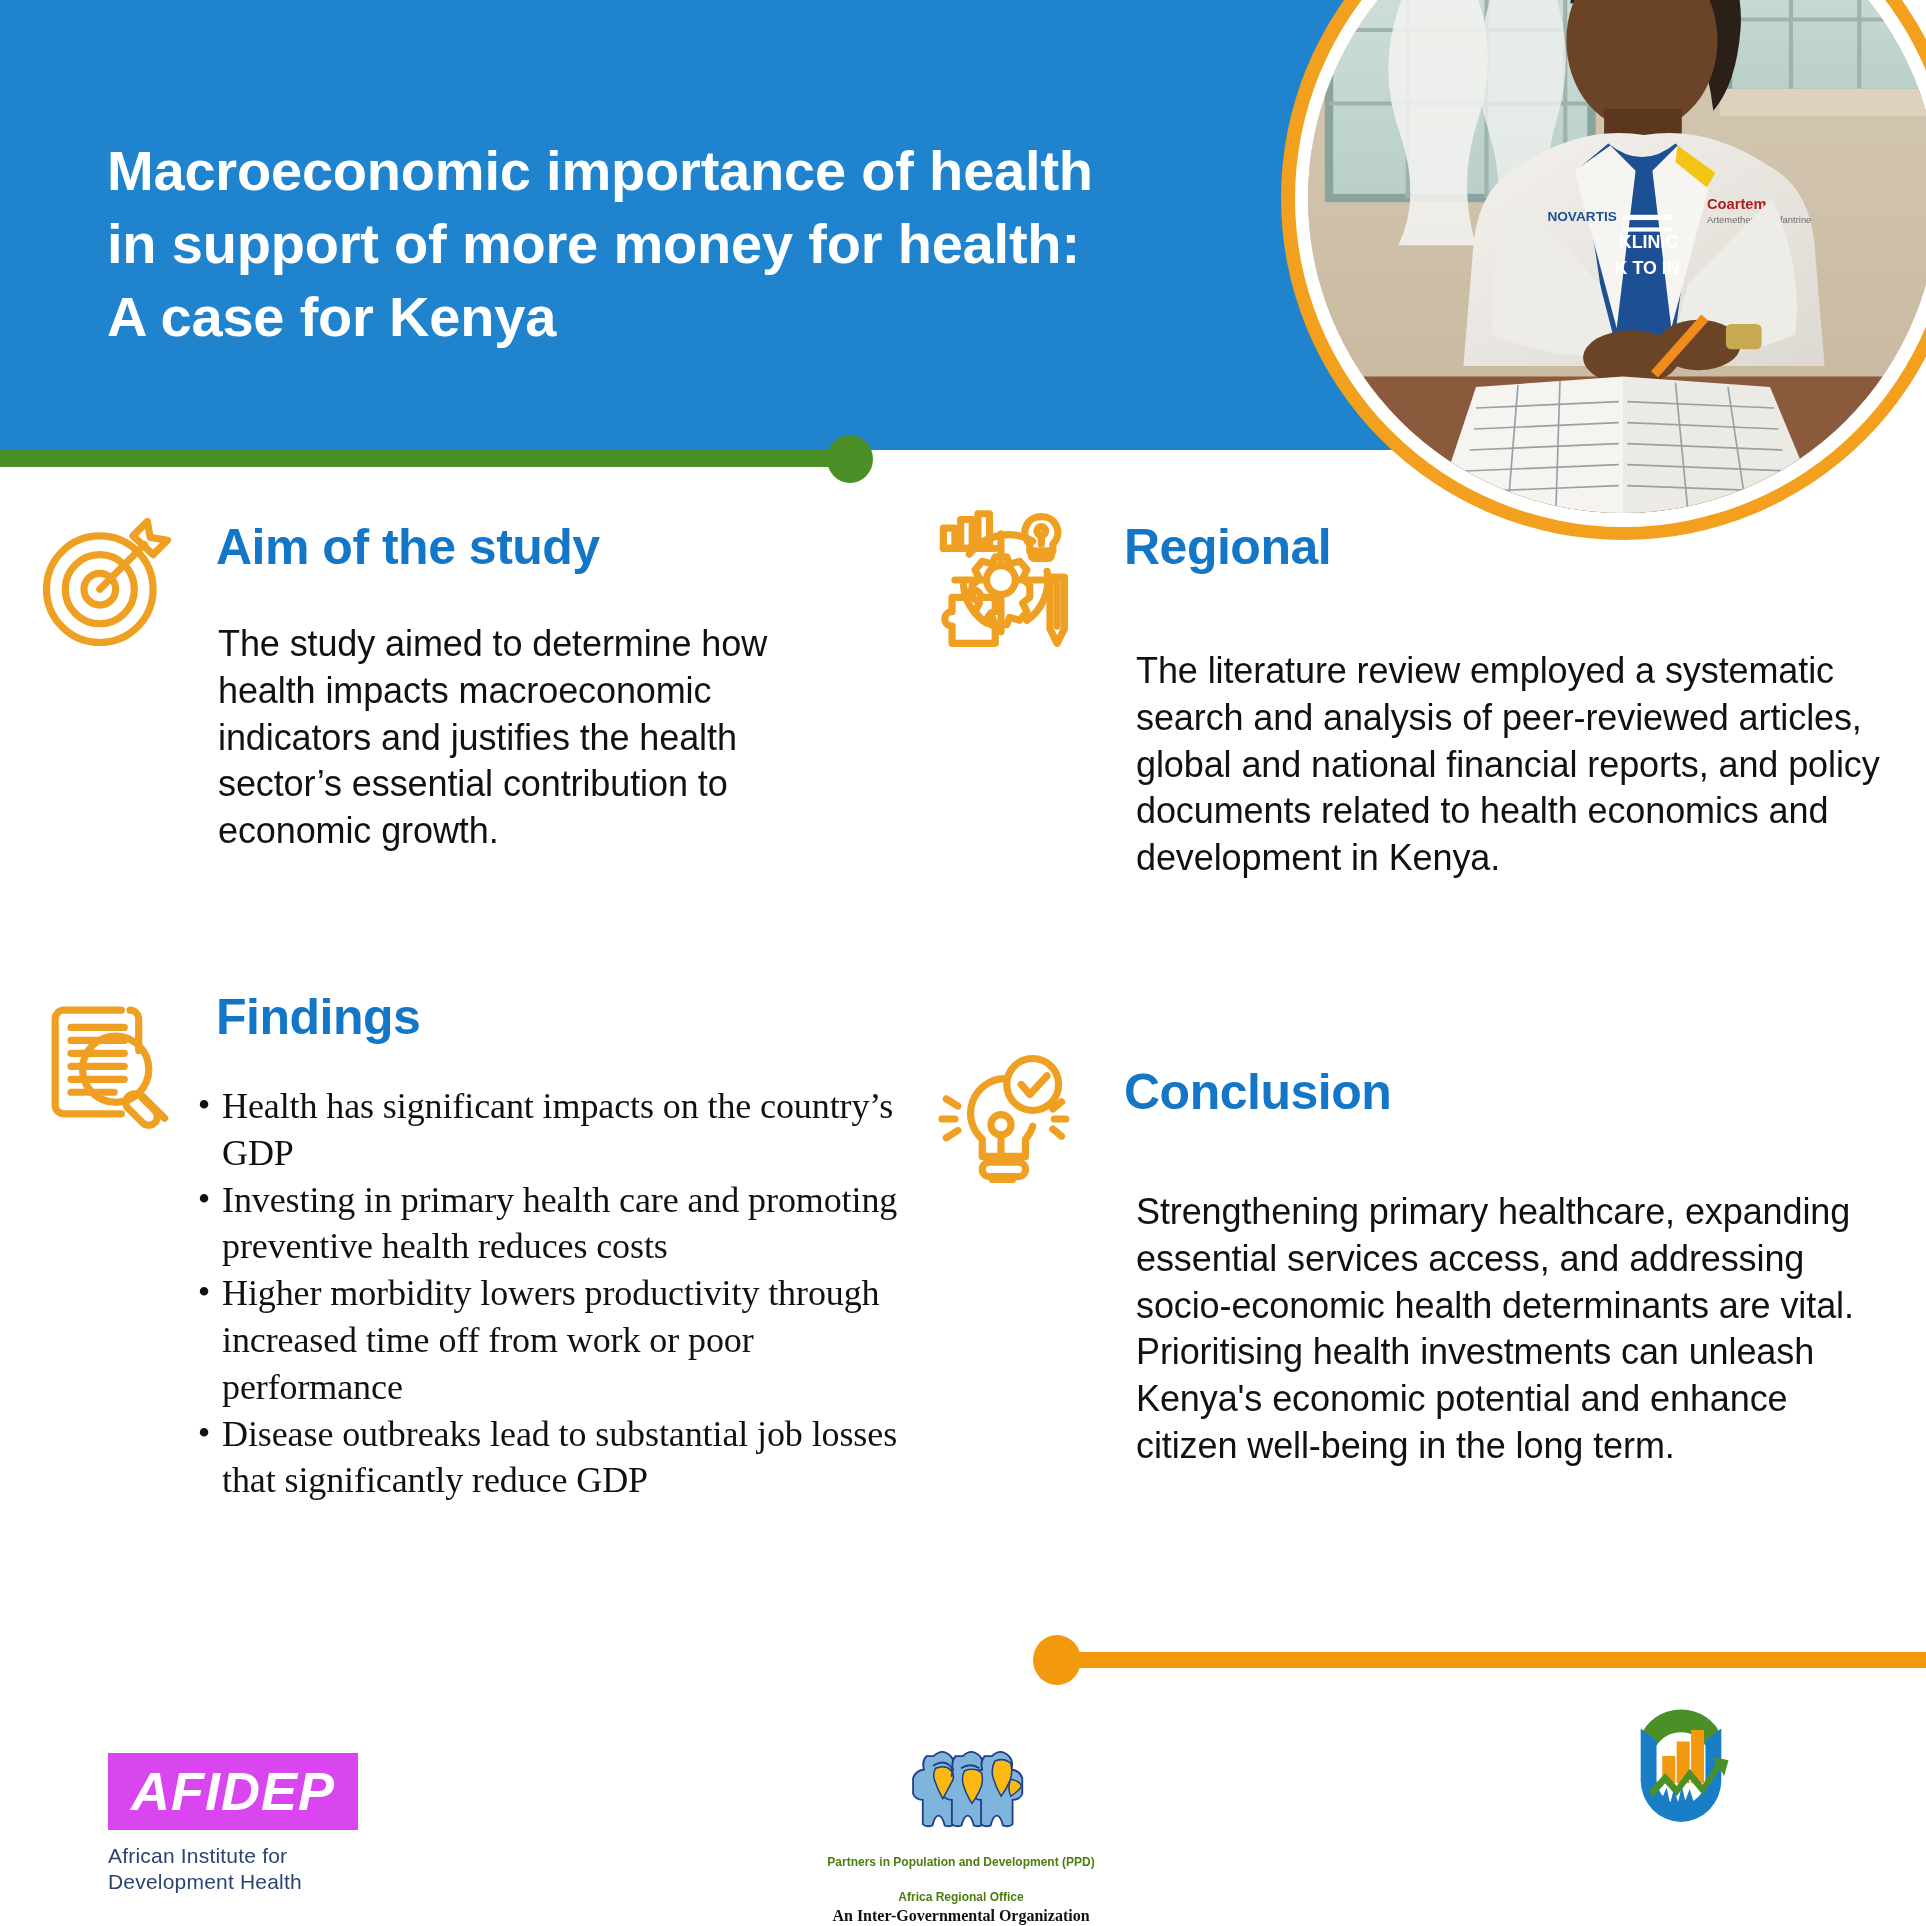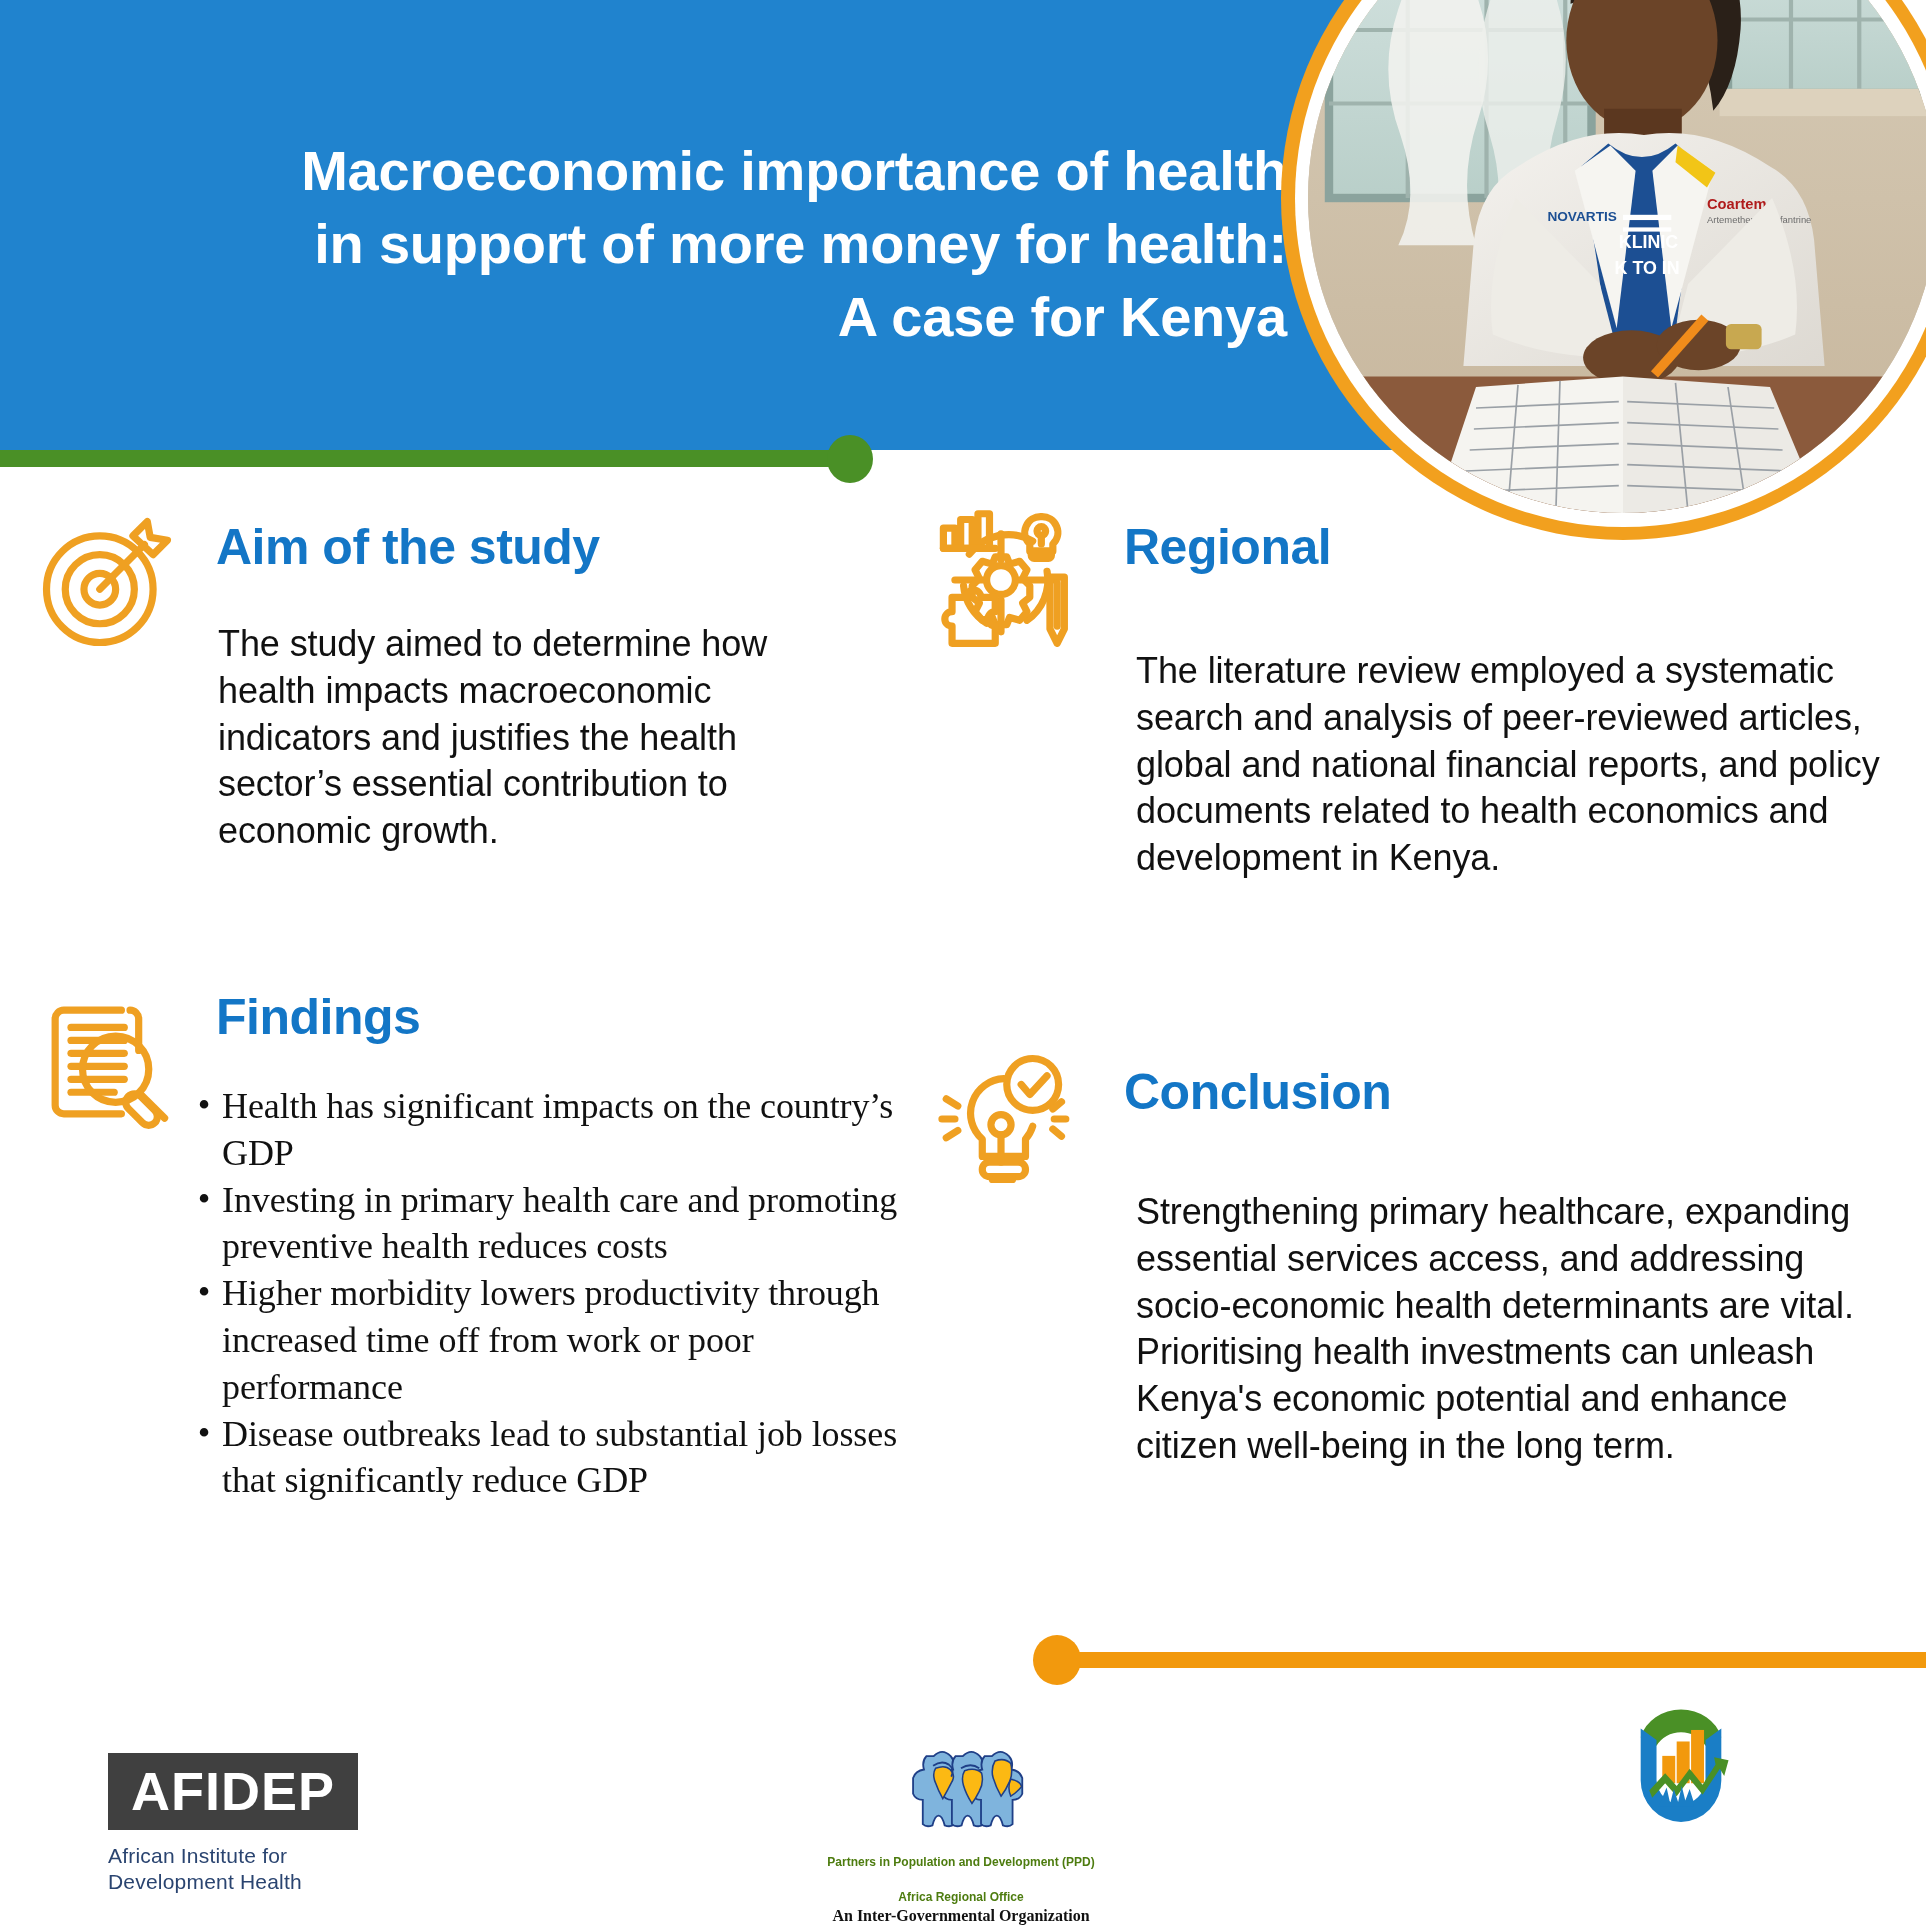--- a/index.html
+++ b/index.html
@@ -7,21 +7,20 @@
   body {
     font-family:"Liberation Sans", sans-serif;
     background:#ffffff;
     position:relative;
     overflow:hidden;
   }
   
   .header {
     position:absolute; left:0; top:0; width:1425px; height:450px;
     background:#2083ce;
-    text-align:right;
   }
   .header-title {
     position:absolute; left:107px; top:135px; width:1180px;
     color:#ffffff;
     font-size:56px;
     line-height:1.30;
     font-weight:700;
     letter-spacing:-0.2px;
   }
   .green-bar {
@@ -102,24 +101,25 @@
   .orange-dot {
     position:absolute; left:1033px; top:1635px; width:48px; height:50px;
     background:#f2990d; border-radius:50%;
   }
 
   
   .footer { position:absolute; left:0; top:1734px; width:1926px; height:193px; }
 
   .afidep { position:absolute; left:108px; top:19px; width:250px; }
   .afidep-box {
-    background:#404040; color:#ffffff;
+    background:#d946ef; color:#ffffff;
     font-size:54px; font-weight:700; letter-spacing:1px;
     text-align:center; padding:10.6px 8.7px 12.5px 8.7px;
     line-height:1.0;
+    font-style:italic;
   }
   .afidep-sub {
     margin-top:12.5px; color:#2a4470;
     font-size:21px; line-height:1.25; letter-spacing:0.2px;
   }
 
   .ppd { position:absolute; left:761px; top:9.6px; width:400px; text-align:center; }
   .ppd-mark { width:100%; height:91px; }
   .ppd-mark svg { display:block; margin:0 auto; height:91px; }
   .ppd-line1 { color:#4d7c0f; font-weight:700; font-size:12px; margin-top:19px; line-height:1.35; }

